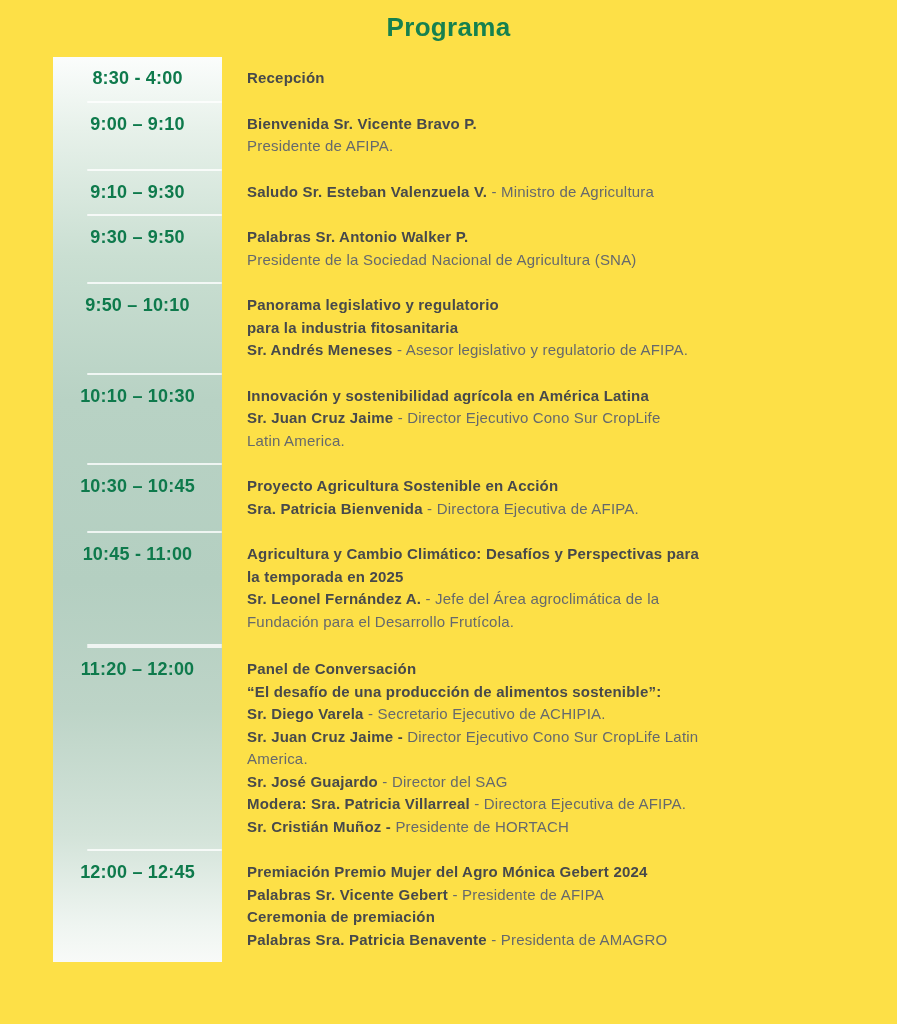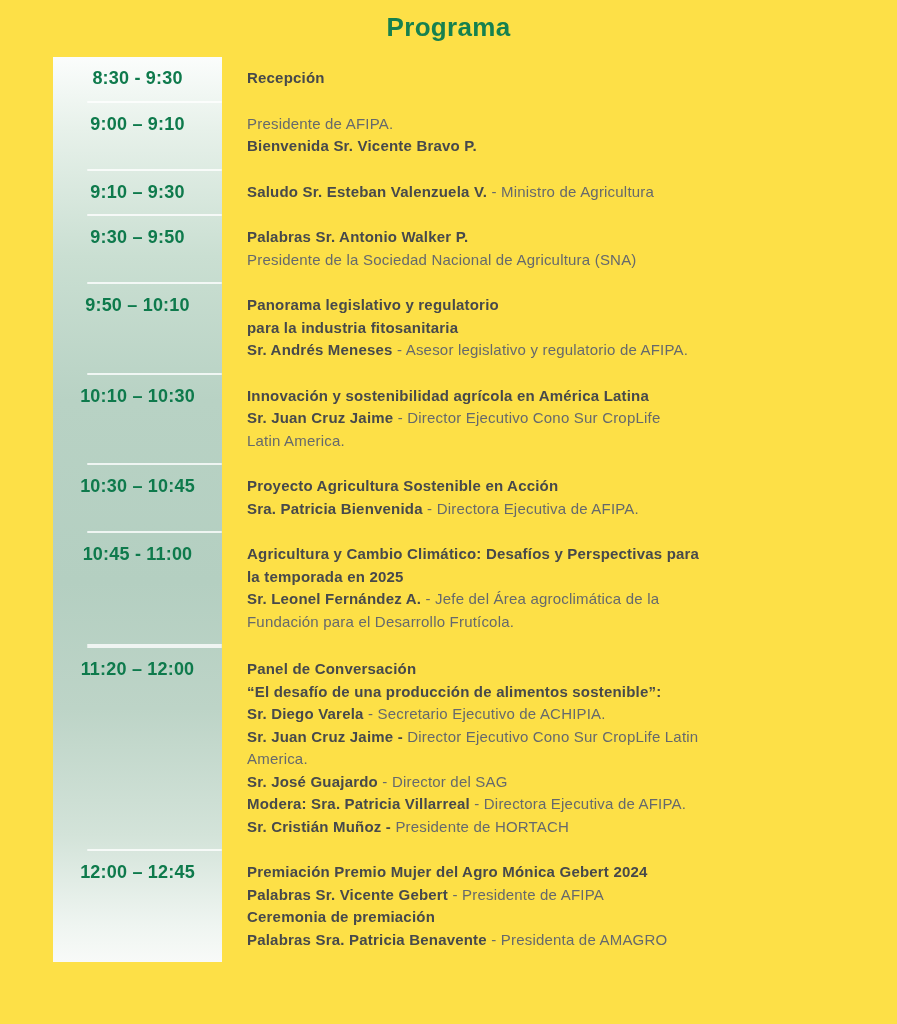--- a/index.html
+++ b/index.html
@@ -91,31 +91,31 @@
   }
 </style>
 </head>
 <body>
 
 <div class="page">
   <div class="title">Programa</div>
 
   <div class="schedule">
       <div class="row">
-        <div class="time">8:30 - 9:30</div>
+        <div class="time">8:30 - 4:00</div>
         <div class="content">
           <div class="line"><span class="b">Recepción</span></div>
         </div>
       </div>
       <div class="divider"></div>
       <div class="row">
         <div class="time">9:00 – 9:10</div>
         <div class="content">
+          <div class="line"><span class="b">Bienvenida Sr. Vicente Bravo P.</span></div>
           <div class="line"><span class="r">Presidente de AFIPA.</span></div>
-          <div class="line"><span class="b">Bienvenida Sr. Vicente Bravo P.</span></div>
         </div>
       </div>
       <div class="divider"></div>
       <div class="row">
         <div class="time">9:10 – 9:30</div>
         <div class="content">
           <div class="line"><span class="b">Saludo Sr. Esteban Valenzuela V.</span><span class="r"> - Ministro de Agricultura</span></div>
         </div>
       </div>
       <div class="divider"></div>

